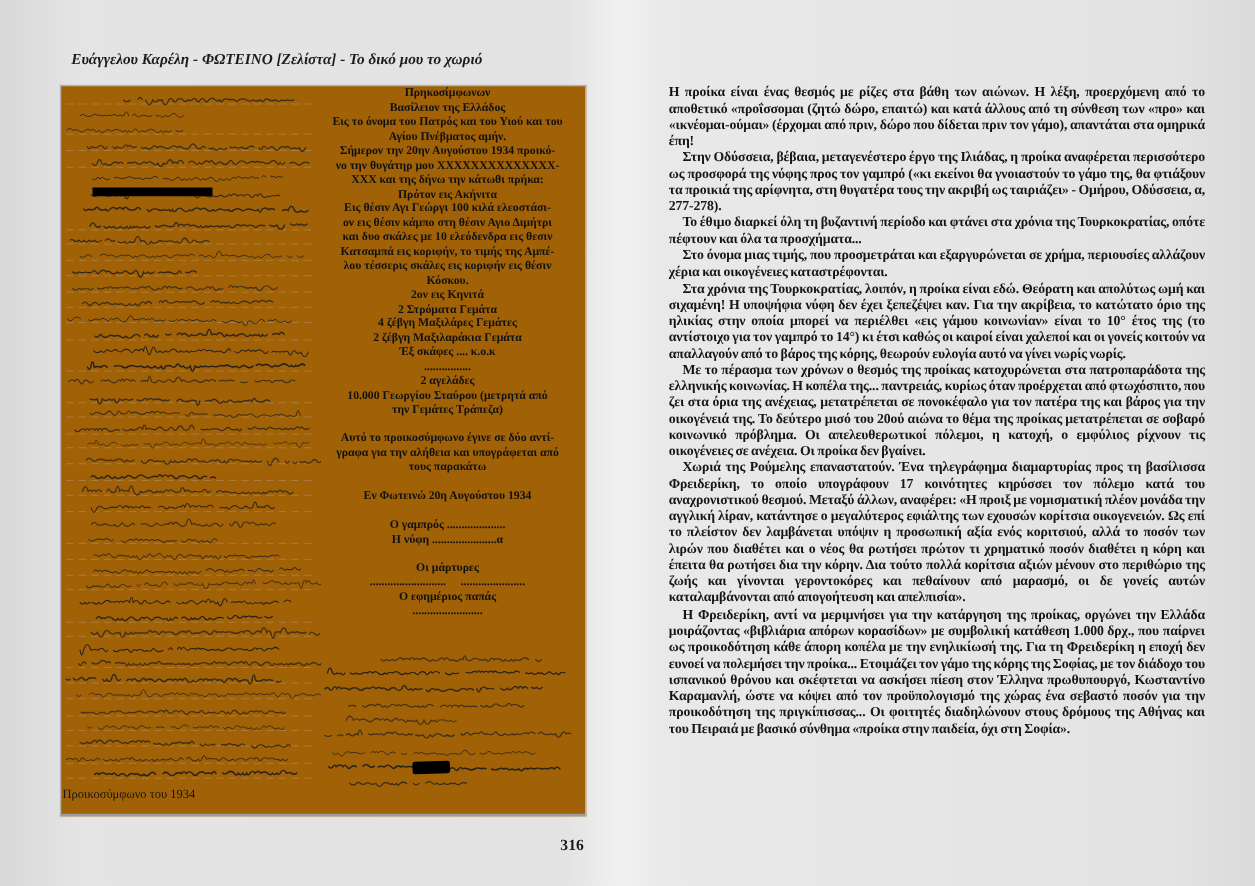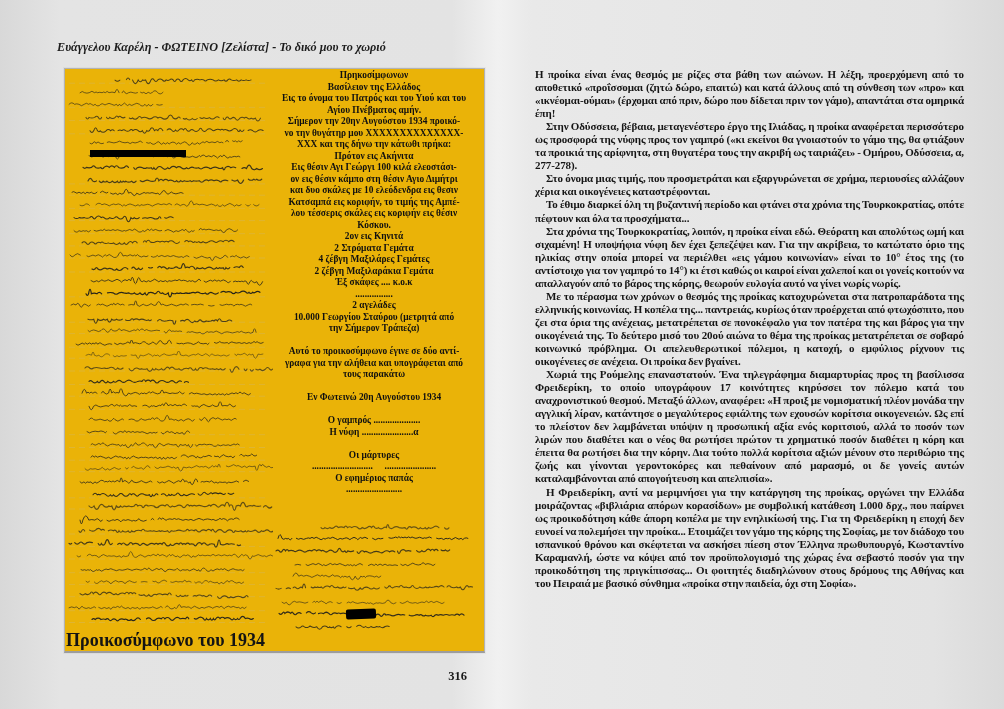--- a/index.html
+++ b/index.html
@@ -9,37 +9,36 @@
     background:linear-gradient(90deg,#d8d8d8 0%,#e4e4e4 6%,#e3e3e3 45%,#f1f1f1 49.6%,#e9e9e9 53%,#e3e3e3 93%,#dadada 100%);
     color:#161616;
   }
   .spread{position:relative;width:1004px;height:709px;}
   .rh{position:absolute;top:40px;font-style:italic;font-weight:bold;font-size:12.2px;color:#1c1c1c;white-space:nowrap;}
   .rh-left{left:57px;}
   .rh-right{right:47px;text-align:right;}
   
   .frame{
     position:absolute;left:48px;top:68px;width:419px;height:582px;
-    background:#eab308;border:1px solid #b3b3b3;border-bottom:2px solid #9d9d9d;
+    background:#a16207;border:1px solid #b3b3b3;border-bottom:2px solid #9d9d9d;
     box-shadow:0 0 0 1px rgba(0,0,0,0.03);
-    margin-left:16px;
   }
   .hw{position:absolute;}
   .hw-left{left:2px;top:3px;}
   .hw-right{left:208px;top:452px;}
   .redact{position:absolute;background:#000;}
   .r1{left:25px;top:81px;width:96px;height:7px;}
   .r2{left:281px;top:540px;width:30px;height:10px;transform:rotate(-2deg);border-radius:2px;}
   .typed{
     position:absolute;left:206px;top:0;width:206px;padding-top:1px;
     text-align:center;font-weight:bold;font-size:9.4px;line-height:11.5px;color:#101010;
   }
   .tline{white-space:nowrap;}
   .caption{
-    position:absolute;left:1px;top:561px;font-weight:bold;font-size:18px;color:#141414;white-space:nowrap;
+    position:absolute;left:1px;top:561px;font-weight:normal;font-size:10px;color:#141414;white-space:nowrap;
   }
   .pageno{position:absolute;top:669px;font-weight:bold;font-size:12.5px;text-align:right;color:#1a1a1a;}
   .pn-left{left:48px;width:419px;}
   .pn-right{left:535px;width:429px;}
   
   .rtext{
     position:absolute;left:535px;top:68px;width:429px;
     font-weight:bold;font-size:11px;line-height:13.05px;
     text-align:justify;letter-spacing:-0.1px;word-spacing:-0.6px;color:#151515;font-family:Liberation Serif, serif;
   }
@@ -164,21 +163,21 @@
         <div class="tline">λου τέσσερις σκάλες εις κοριφήν εις θέσιν</div>
         <div class="tline">Κόσκου.</div>
         <div class="tline">2ον εις Κηνιτά</div>
         <div class="tline">2 Στρόματα Γεμάτα</div>
         <div class="tline">4 ζέβγη Μαξιλάρες Γεμάτες</div>
         <div class="tline">2 ζέβγη Μαξιλαράκια Γεμάτα</div>
         <div class="tline">Έξ σκάφες .... κ.ο.κ</div>
         <div class="tline">................</div>
         <div class="tline">2 αγελάδες</div>
         <div class="tline">10.000 Γεωργίου Σταύρου (μετρητά από</div>
-        <div class="tline">την Σήμερον Τράπεζα)</div>
+        <div class="tline">την Γεμάτες Τράπεζα)</div>
         <div class="tline">&nbsp;</div>
         <div class="tline">Αυτό το προικοσύμφωνο έγινε σε δύο αντί-</div>
         <div class="tline">γραφα για την αλήθεια και υπογράφεται από</div>
         <div class="tline">τους παρακάτω</div>
         <div class="tline">&nbsp;</div>
         <div class="tline">Εν Φωτεινώ 20η Αυγούστου 1934</div>
         <div class="tline">&nbsp;</div>
         <div class="tline">Ο γαμπρός ....................</div>
         <div class="tline">Η νύφη ......................α</div>
         <div class="tline">&nbsp;</div>
@@ -187,21 +186,21 @@
         <div class="tline">Ο εφημέριος παπάς</div>
         <div class="tline">........................</div>
       </div>
     <div class="caption">Προικοσύμφωνο του 1934</div>
   </div>
   <div class="pageno pn-left">316</div>
 
   <div class="rtext">
       <div class="para">Η προίκα είναι ένας θεσμός με ρίζες στα βάθη των αιώνων. Η λέξη, προερχόμενη από το αποθετικό «προΐσσομαι (ζητώ δώρο, επαιτώ) και κατά άλλους από τη σύνθεση των «προ» και «ικνέομαι-ούμαι» (έρχομαι από πριν, δώρο που δίδεται πριν τον γάμο), απαντάται στα ομηρικά έπη!</div>
       <div class="para">Στην Οδύσσεια, βέβαια, μεταγενέστερο έργο της Ιλιάδας, η προίκα αναφέρεται περισσότερο ως προσφορά της νύφης προς τον γαμπρό («κι εκείνοι θα γνοιαστούν το γάμο της, θα φτιάξουν τα προικιά της αρίφνητα, στη θυγατέρα τους την ακριβή ως ταιριάζει» - Ομήρου, Οδύσσεια, α, 277-278).</div>
+      <div class="para">Το έθιμο διαρκεί όλη τη βυζαντινή περίοδο και φτάνει στα χρόνια της Τουρκοκρατίας, οπότε πέφτουν και όλα τα προσχήματα...</div>
       <div class="para">Στο όνομα μιας τιμής, που προσμετράται και εξαργυρώνεται σε χρήμα, περιουσίες αλλάζουν χέρια και οικογένειες καταστρέφονται.</div>
-      <div class="para">Το έθιμο διαρκεί όλη τη βυζαντινή περίοδο και φτάνει στα χρόνια της Τουρκοκρατίας, οπότε πέφτουν και όλα τα προσχήματα...</div>
       <div class="para">Στα χρόνια της Τουρκοκρατίας, λοιπόν, η προίκα είναι εδώ. Θεόρατη και απολύτως ωμή και σιχαμένη! Η υποψήφια νύφη δεν έχει ξεπεζέψει καν. Για την ακρίβεια, το κατώτατο όριο της ηλικίας στην οποία μπορεί να περιέλθει «εις γάμου κοινωνίαν» είναι το 10° έτος της (το αντίστοιχο για τον γαμπρό το 14°) κι έτσι καθώς οι καιροί είναι χαλεποί και οι γονείς κοιτούν να απαλλαγούν από το βάρος της κόρης, θεωρούν ευλογία αυτό να γίνει νωρίς νωρίς.</div>
       <div class="para">Με το πέρασμα των χρόνων ο θεσμός της προίκας κατοχυρώνεται στα πατροπαράδοτα της ελληνικής κοινωνίας. Η κοπέλα της... παντρειάς, κυρίως όταν προέρχεται από φτωχόσπιτο, που ζει στα όρια της ανέχειας, μετατρέπεται σε πονοκέφαλο για τον πατέρα της και βάρος για την οικογένειά της. Το δεύτερο μισό του 20ού αιώνα το θέμα της προίκας μετατρέπεται σε σοβαρό κοινωνικό πρόβλημα. Οι απελευθερωτικοί πόλεμοι, η κατοχή, ο εμφύλιος ρίχνουν τις οικογένειες σε ανέχεια. Οι προίκα δεν βγαίνει.</div>
       <div class="para">Χωριά της Ρούμελης επαναστατούν. Ένα τηλεγράφημα διαμαρτυρίας προς τη βασίλισσα Φρειδερίκη, το οποίο υπογράφουν 17 κοινότητες κηρύσσει τον πόλεμο κατά του αναχρονιστικού θεσμού. Μεταξύ άλλων, αναφέρει: «Η προιξ με νομισματική πλέον μονάδα την αγγλική λίραν, κατάντησε ο μεγαλύτερος εφιάλτης των εχουσών κορίτσια οικογενειών. Ως επί το πλείστον δεν λαμβάνεται υπόψιν η προσωπική αξία ενός κοριτσιού, αλλά το ποσόν των λιρών που διαθέτει και ο νέος θα ρωτήσει πρώτον τι χρηματικό ποσόν διαθέτει η κόρη και έπειτα θα ρωτήσει δια την κόρην. Δια τούτο πολλά κορίτσια αξιών μένουν στο περιθώριο της ζωής και γίνονται γεροντοκόρες και πεθαίνουν από μαρασμό, οι δε γονείς αυτών καταλαμβάνονται από απογοήτευση και απελπισία».</div>
       <div class="para">Η Φρειδερίκη, αντί να μεριμνήσει για την κατάργηση της προίκας, οργώνει την Ελλάδα μοιράζοντας «βιβλιάρια απόρων κορασίδων» με συμβολική κατάθεση 1.000 δρχ., που παίρνει ως προικοδότηση κάθε άπορη κοπέλα με την ενηλικίωσή της. Για τη Φρειδερίκη η εποχή δεν ευνοεί να πολεμήσει την προίκα... Ετοιμάζει τον γάμο της κόρης της Σοφίας, με τον διάδοχο του ισπανικού θρόνου και σκέφτεται να ασκήσει πίεση στον Έλληνα πρωθυπουργό, Κωσταντίνο Καραμανλή, ώστε να κόψει από τον προϋπολογισμό της χώρας ένα σεβαστό ποσόν για την προικοδότηση της πριγκίπισσας... Οι φοιτητές διαδηλώνουν στους δρόμους της Αθήνας και του Πειραιά με βασικό σύνθημα «προίκα στην παιδεία, όχι στη Σοφία».</div>
     </div>
 
 </div>
 
 </body></html>

